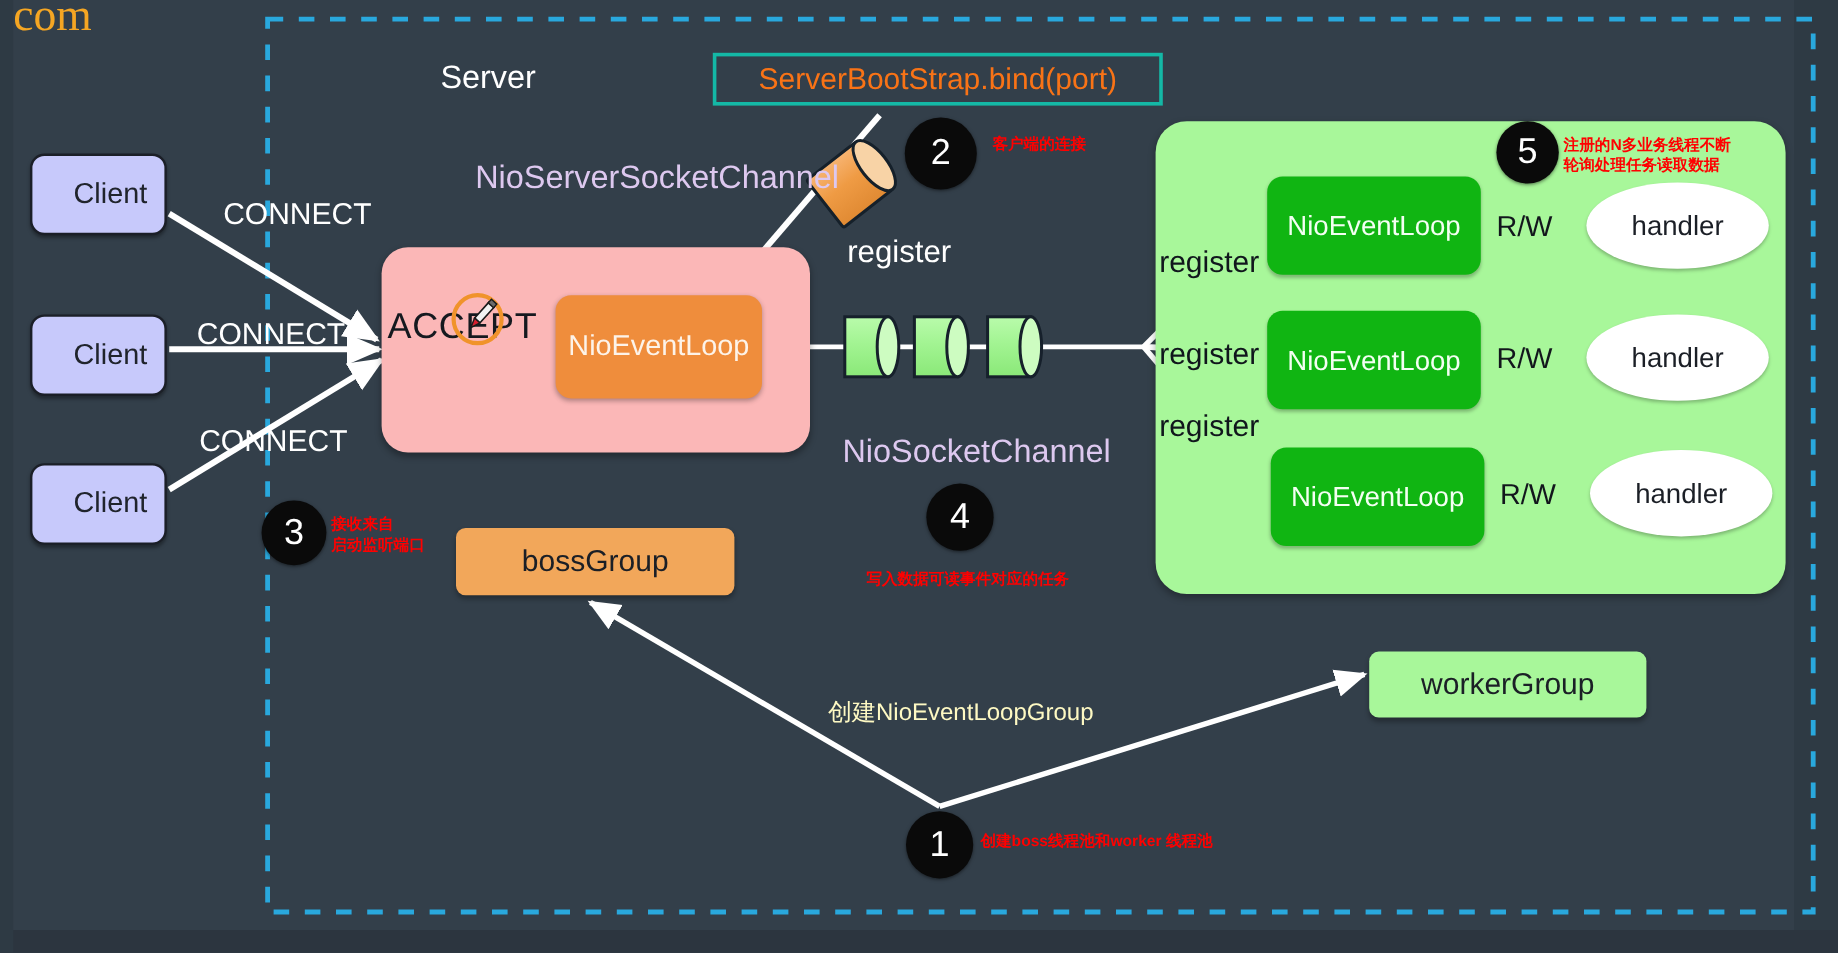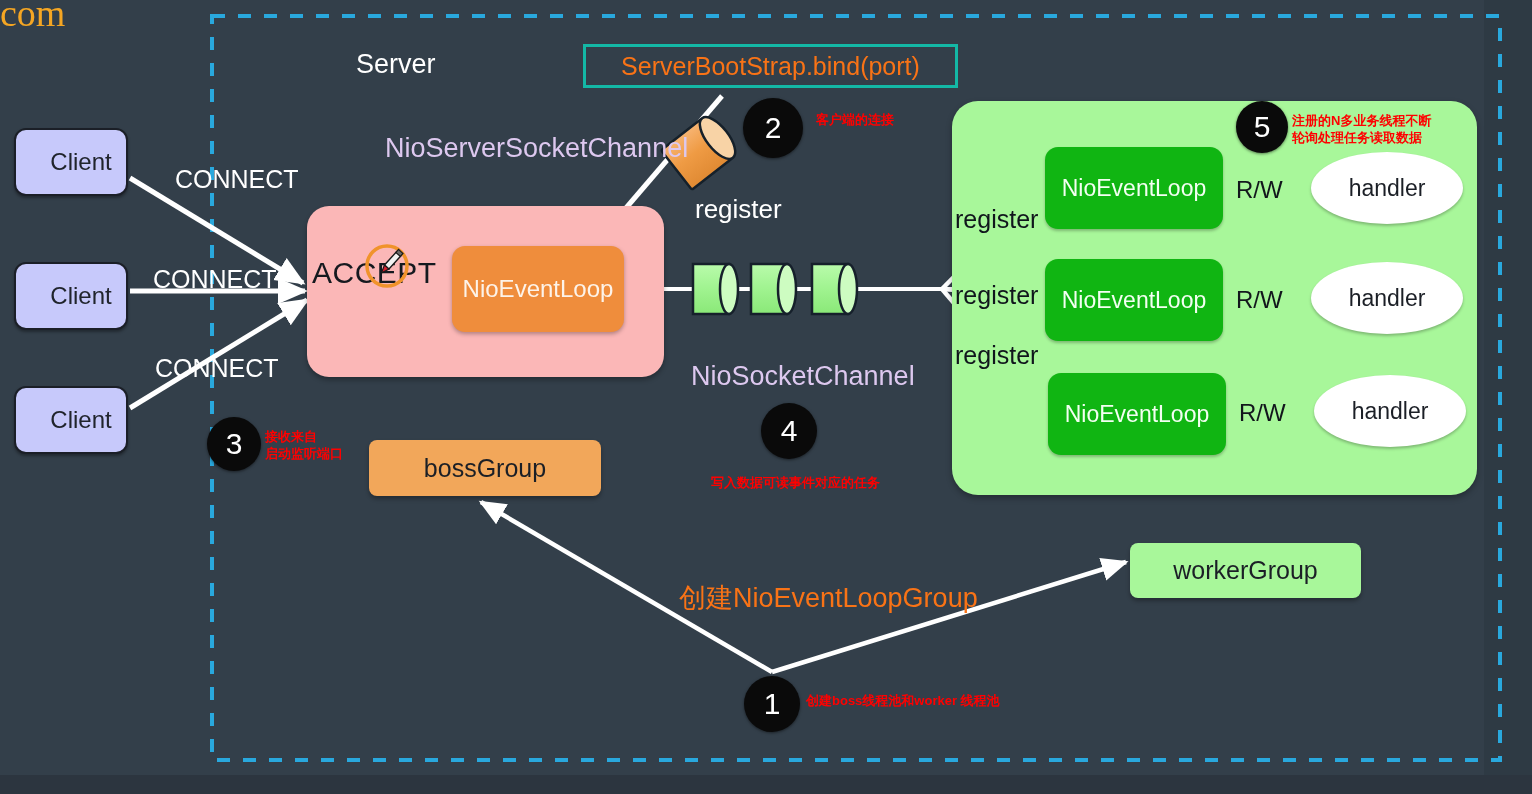--- a/index.html
+++ b/index.html
@@ -9,21 +9,21 @@
   }
   body {
     width: 1532px;
     height: 794px;
     overflow: hidden;
     font-family: "Liberation Sans", sans-serif;
     position: relative;
   }
   #stage {
     position: absolute;
-    left: 0; top: 0;
+    left: 11px; top: 0;
     width: 1484px;
     height: 794px;
     background: #333f4a;
   }
   .bottom-strip {
     position: absolute;
     left: 0;
     top: 775px;
     width: 1532px;
     height: 19px;
@@ -150,21 +150,21 @@
   }
   
   .txt {
     position: absolute;
     white-space: pre;
   }
   .t-server { left: 356px; top: 49px; font-size: 27px; color: #ffffff; }
   .t-niossc { left: 338px; top: 133px; font-size: 27px; color: #ddc8ef; margin-left: 47px; }
   .t-register-mid { left: 695px; top: 194px; font-size: 26px; color: #ffffff; }
   .t-niosc { left: 691px; top: 361px; font-size: 27px; color: #ddc8ef; }
-  .t-create { left: 679px; top: 580px; font-size: 27px; color: #f97316; }
+  .t-create { left: 679px; top: 580px; font-size: 20px; color: #fef9c3; }
   .connect { font-size: 25px; color: #ffffff; }
   .reg-green { font-size: 25px; color: #10161c; }
   
   .num {
     position: absolute;
     border-radius: 50%;
     background: #0a0a0a;
     color: #ffffff;
     display: flex;
     align-items: center;

